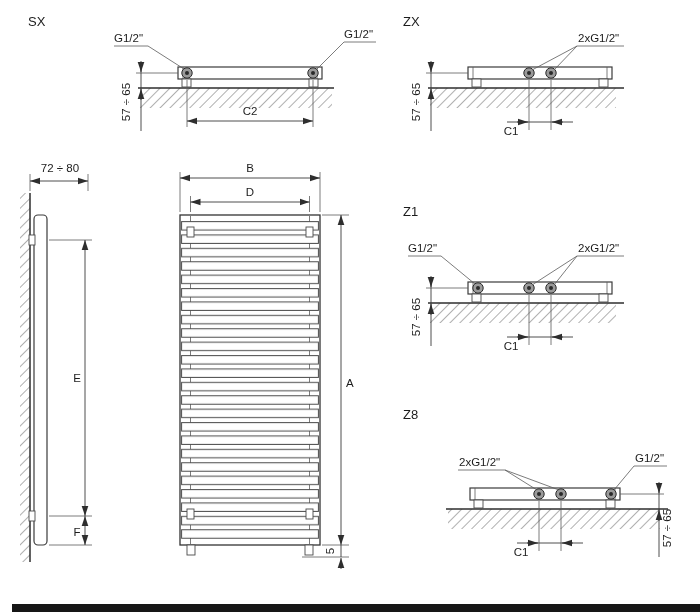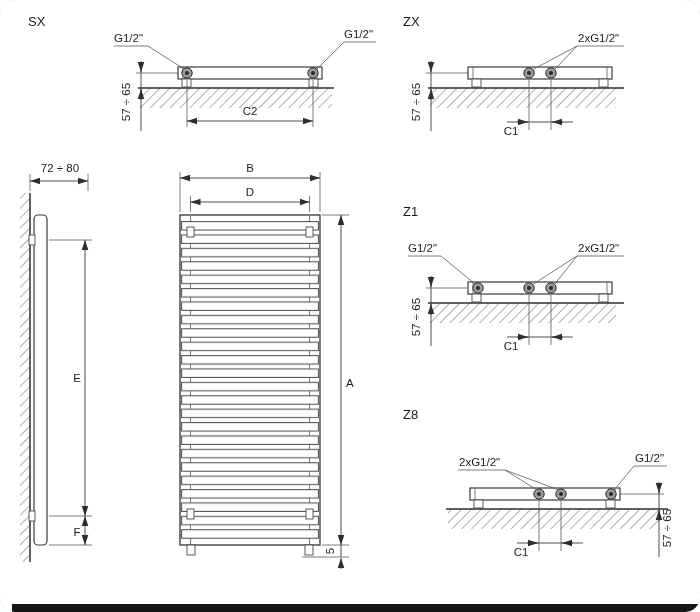--- a/index.html
+++ b/index.html
@@ -1,16 +1,16 @@
 <!DOCTYPE html>
 <html><head>
 <meta charset="utf-8">
 <style>
   html,body{margin:0;padding:0;background:#ffffff;}
-  .stage{width:700px;height:612px;position:relative;background:#86efac;overflow:hidden;border-radius:15px;}
+  .stage{width:700px;height:612px;position:relative;background:#86efac;overflow:hidden;}
   svg{display:block;font-family:"Liberation Sans",sans-serif;}
   text{fill:#1c1c1c;font-size:11.5px;font-family:"Liberation Sans",sans-serif;}
   .title{font-size:13px;}
   .thick{stroke:#2e2e2e;stroke-width:1.5;fill:none;}
   .thin{stroke:#5a5a5a;stroke-width:0.8;fill:none;}
   .dim{stroke:#3b3b3b;stroke-width:0.9;fill:none;}
   .part{fill:#ffffff;stroke:#3b3b3b;stroke-width:1.2;}
   .bracket{fill:#ffffff;stroke:#4a4a4a;stroke-width:0.9;}
 </style>
 </head>

